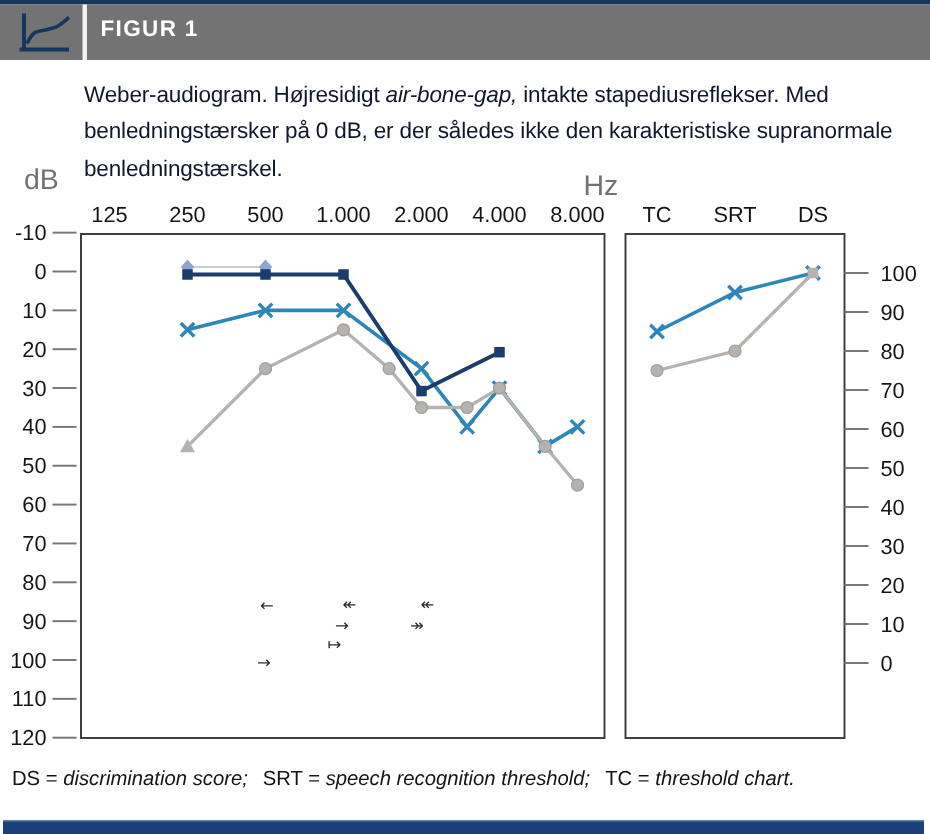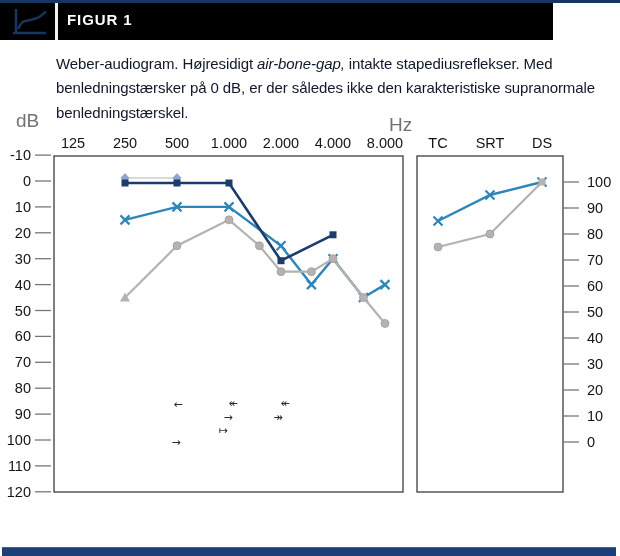--- a/index.html
+++ b/index.html
@@ -1,19 +1,19 @@
 <!DOCTYPE html>
 <html><head>
 <meta charset="utf-8">
 <style>
   html,body{margin:0;padding:0;background:#fff;}
   .stage{position:relative;width:620px;height:556px;background:#fff;overflow:hidden;
          font-family:"Liberation Sans",sans-serif;color:#151515;}
   .topline{position:absolute;left:0;top:0;width:620px;height:3px;background:#17365d;}
-  .header{position:absolute;left:0;top:3px;width:553px;height:37px;background:#000000;}
+  .header{position:absolute;left:0;top:3px;width:620px;height:37px;background:#737373;}
   .hicon{position:absolute;left:8px;top:3px;}
   .hdivider{position:absolute;left:55px;top:0;width:3px;height:37px;background:#f4f2f0;}
   .htitle{position:absolute;left:67px;top:8px;font-size:15px;font-weight:700;
           letter-spacing:.9px;color:#fdfdfd;}
   .caption{position:absolute;left:8px;top:52px;width:606px;font-size:15px;
            line-height:1.62;letter-spacing:-.1px;color:#0f172a;margin-left:48px;}
   .unit{position:absolute;font-size:19px;color:#737373;}
   .unit-db{left:16px;top:110px;}
   .unit-hz{left:389px;top:114px;}
   .footer{position:absolute;left:8px;top:511px;font-size:13.5px;color:#141414;}
@@ -182,15 +182,16 @@
         </g>
         <g>
           <polyline points="438,247 490,234 542,182" fill="none" stroke="#b5b2af" stroke-width="2.2"></polyline>
           <circle cx="438" cy="247" r="4" fill="#b5b2af" stroke="#a19e9b" stroke-width="0.8"></circle>
           <circle cx="490" cy="234" r="4" fill="#b5b2af" stroke="#a19e9b" stroke-width="0.8"></circle>
           <rect x="538.5" y="178.5" width="7" height="7" fill="#b5b2af"></rect>
         </g>
       </g>
     </svg>
 
+  <div class="footer"><span>DS = </span><i>discrimination score;</i><span class="sep"></span><span>SRT = </span><i>speech recognition threshold;</i><span class="sep"></span><span>TC = </span><i>threshold chart.</i></div>
 
   <div class="bottombar"></div>
 </div>
 
 </body></html>

